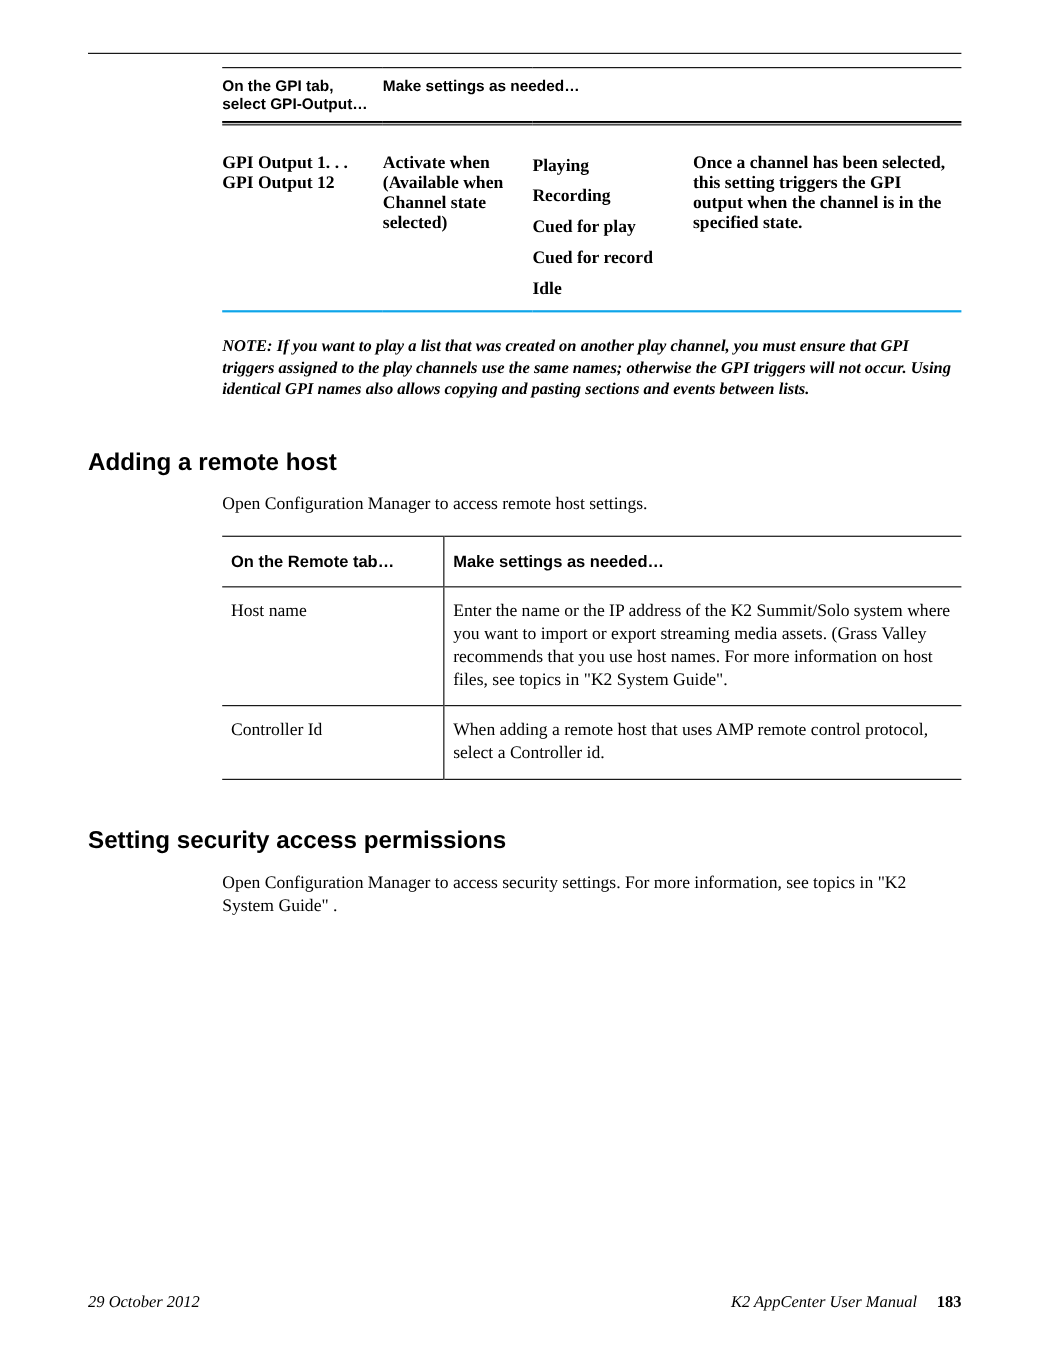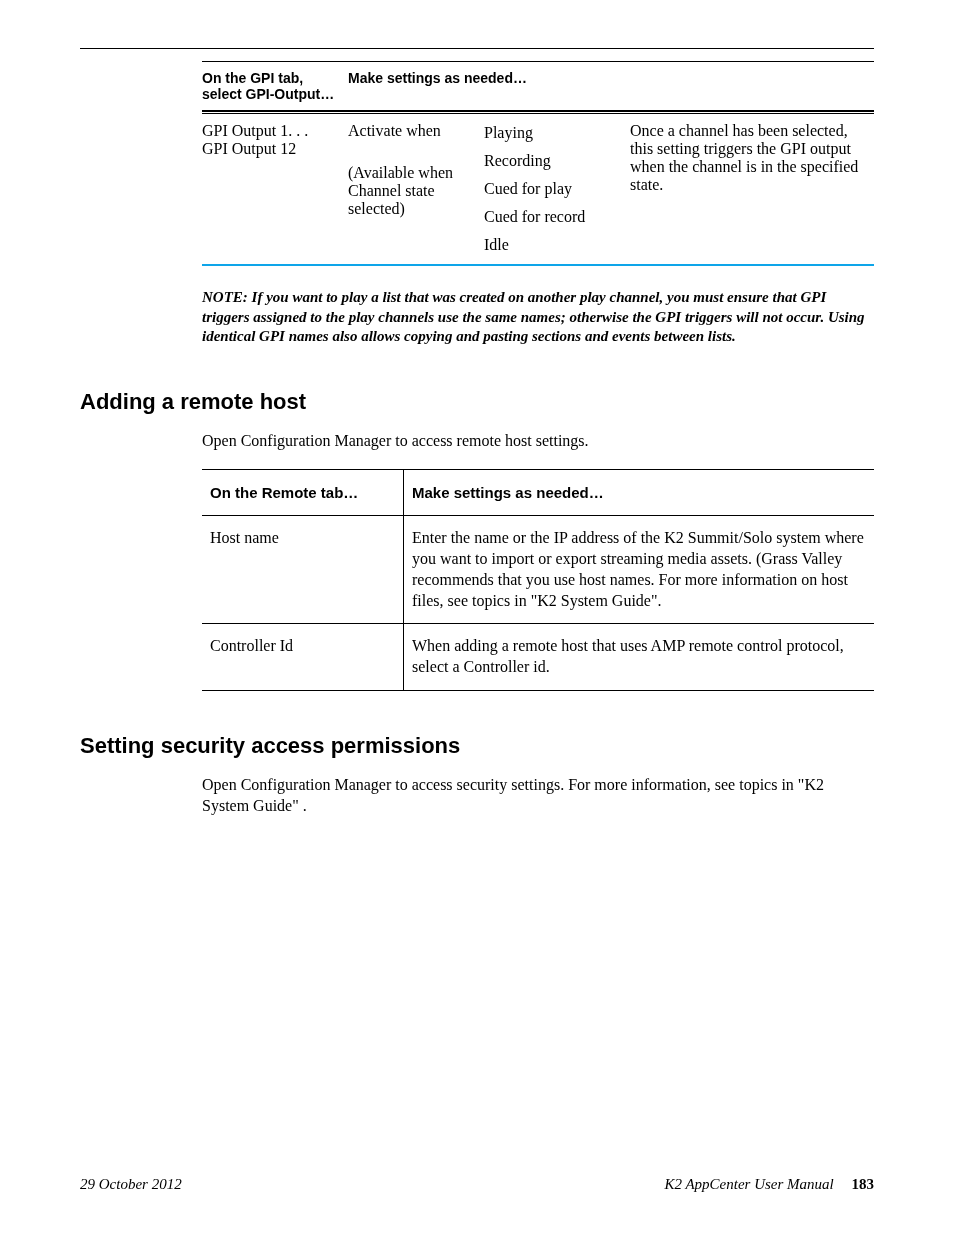--- a/index.html
+++ b/index.html
@@ -51,21 +51,22 @@
   table.t1 .head-div td, table.t1 .head-div th {
     border-bottom: 3px double #000;
     padding: 0;
     height: 0;
   }
   table.t1 tbody td {
     vertical-align: top;
     padding: 6px 6px 2px 0;
   }
   table.t1 tbody tr.datarow td {
-    padding-top: 8px;
+    padding-top: 26px;
+    font-weight: bold;
   }
   table.t1 .state-col div { padding: 2px 0 8px 0; }
   table.t1 {
     border-bottom: 2px solid #0ea5e9;
   }
 
   .note {
     font-style: italic;
     font-weight: bold;
     font-size: 15px;
@@ -148,21 +149,21 @@
           </tr>
       </thead>
       <tbody>
         <tr class="datarow">
           <td style="width:140px">
             <span>GPI Output 1. . .</span><br>
             <span>GPI Output 12</span>
           </td>
           <td style="width:130px">
             <div>Activate when</div>
-            <div style="margin-top:24px">(Available when Channel state selected)</div>
+            <div style="margin-top:0">(Available when Channel state selected)</div>
           </td>
           <td style="width:140px" class="state-col">
             <div>Playing</div>
             <div>Recording</div>
             <div>Cued for play</div>
             <div>Cued for record</div>
             <div>Idle</div>
           </td>
           <td>Once a channel has been selected, this setting triggers the GPI output when the channel is in the specified state.</td>
         </tr>

